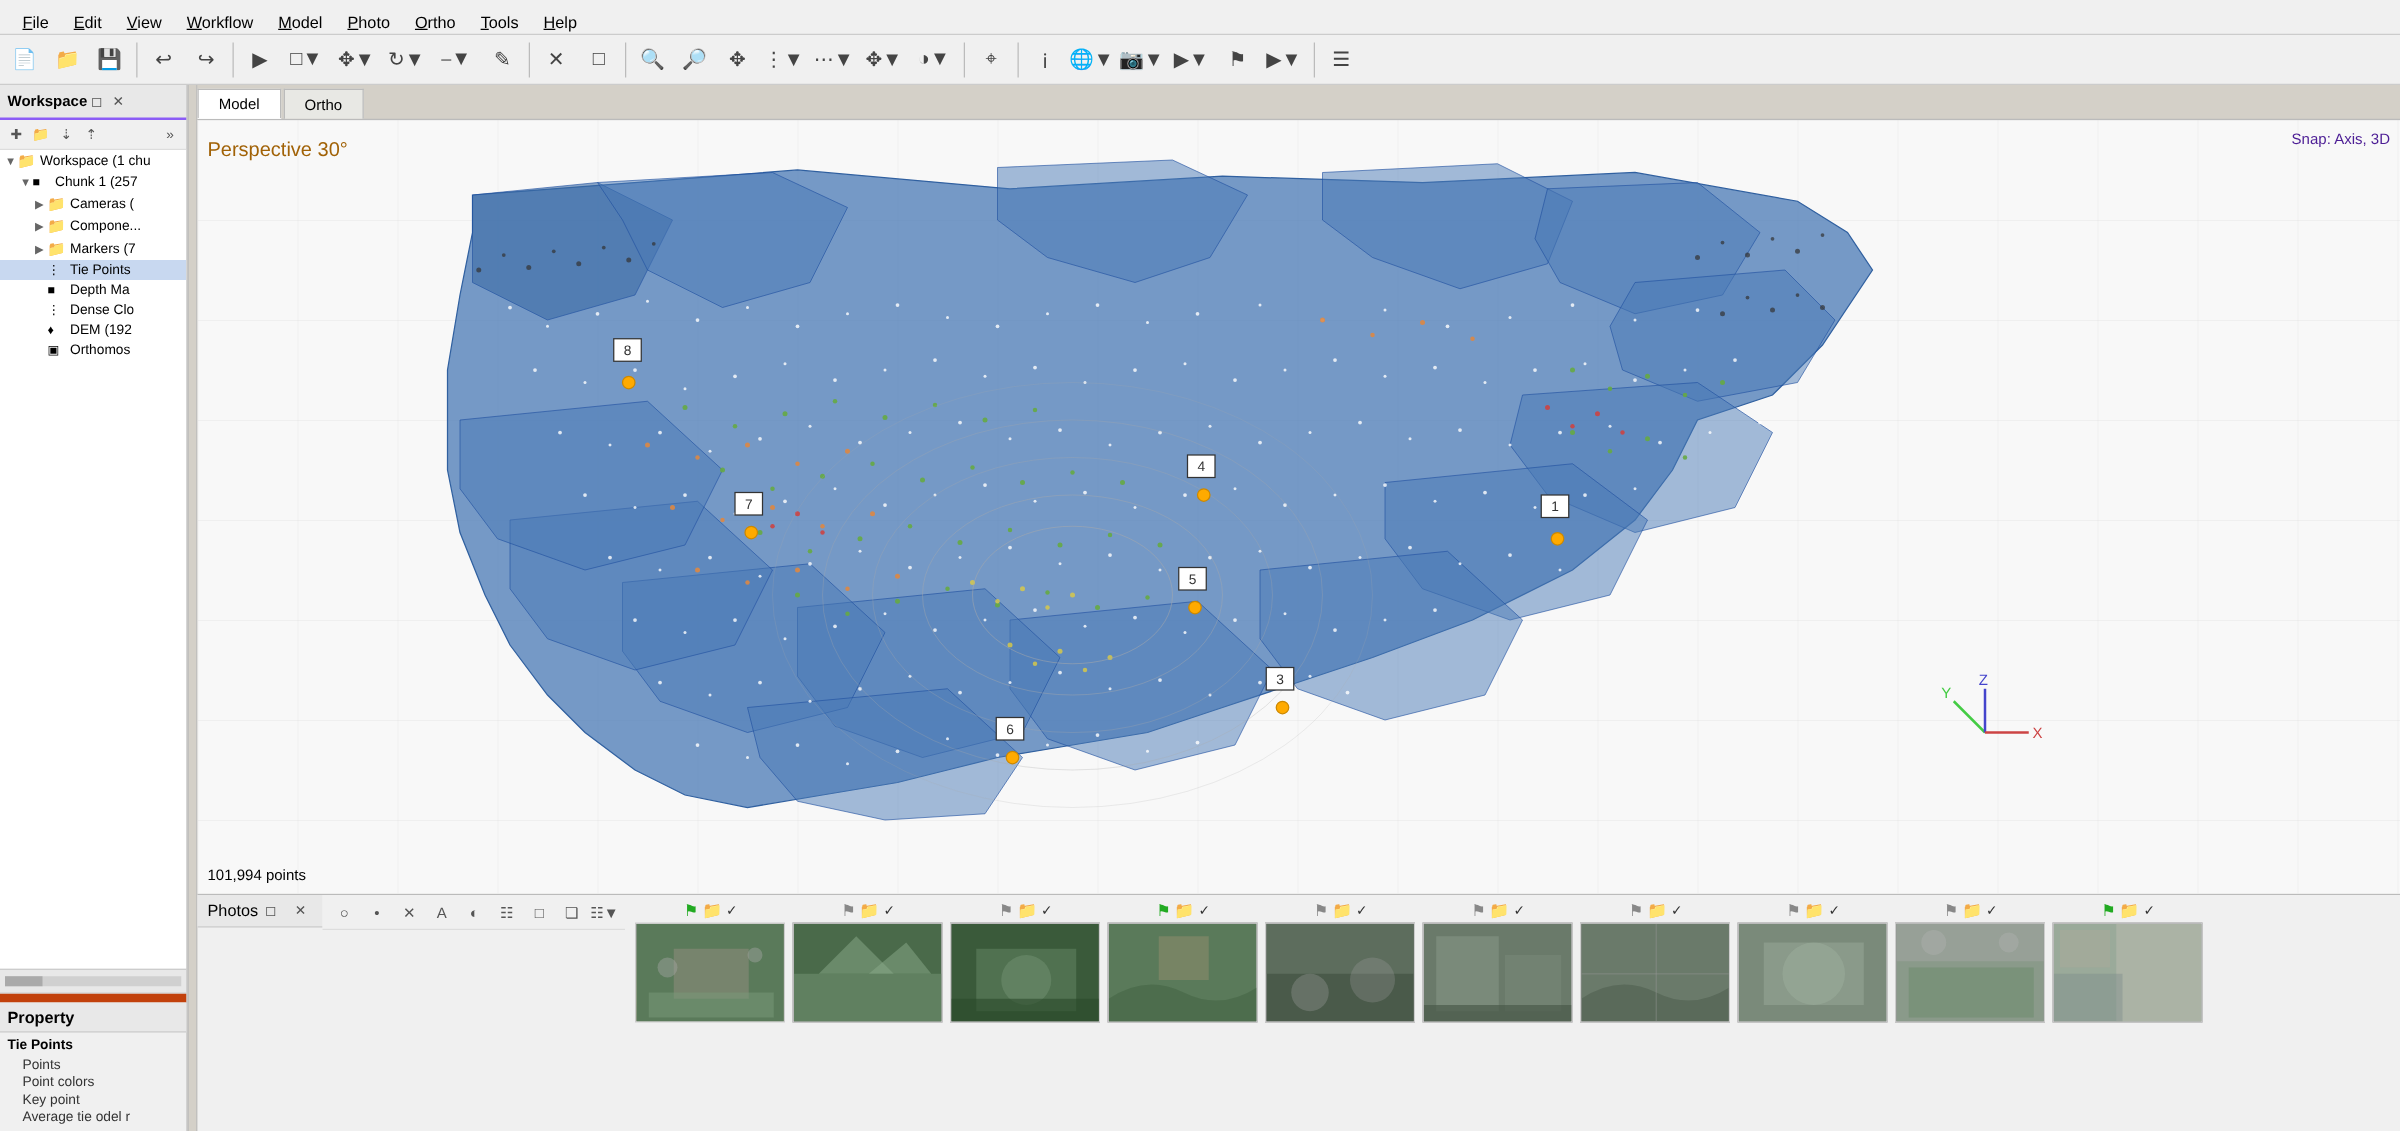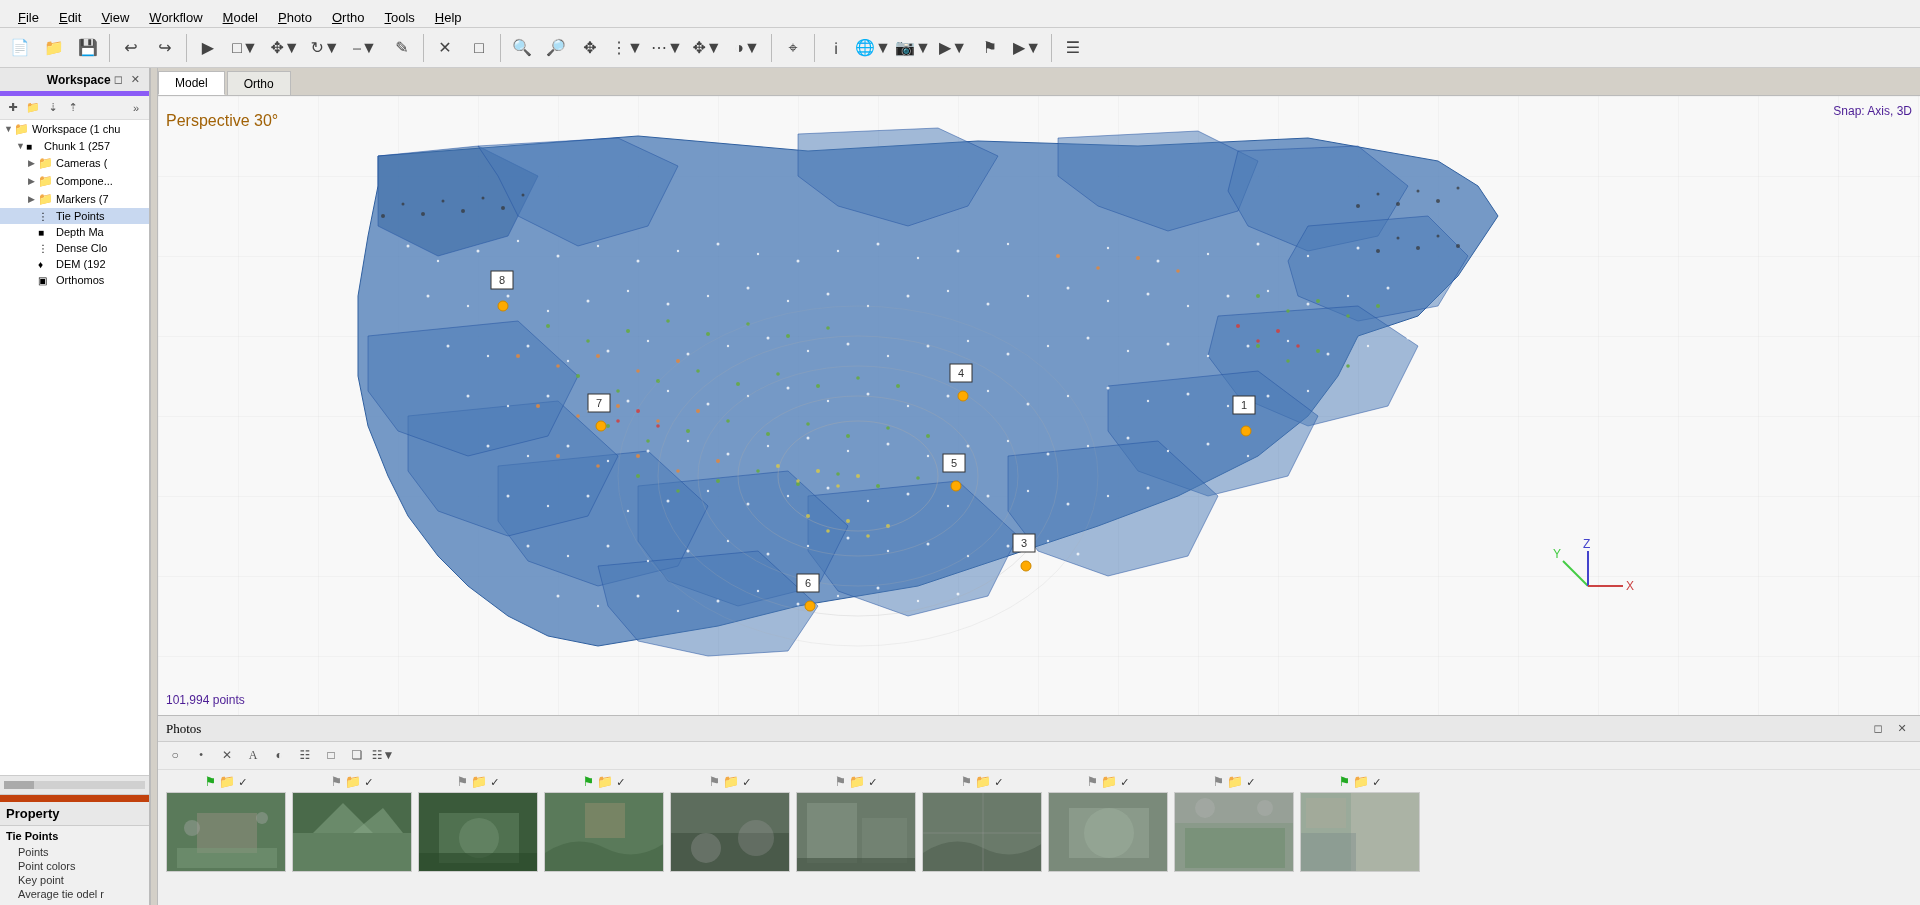--- a/index.html
+++ b/index.html
@@ -16,21 +16,21 @@
     .tb-sep { width: 1px; height: 28px; background: #bbb; margin: 0 3px; }
     .tb-btn-wide { width: 38px; }
 
     
     #main { display: flex; height: calc(905px - 68px); }
 
     
     #left-panel { width: 150px; min-width: 150px; background: #f0f0f0; border-right: 1px solid #bbb; display: flex; flex-direction: column; }
 
     
-    #workspace-header { display: flex; align-items: center; justify-content: flex-end; padding: 4px 6px; background: #e8e8e8; border-bottom: 5px solid #8b5cf6; height: 28px; }
+    #workspace-header { display: flex; align-items: center; justify-content: flex-start; padding: 4px 6px; background: #e8e8e8; border-bottom: 2px solid #8b5cf6; height: 28px; }
     #workspace-title { font-size: 12px; font-weight: bold; }
     .ws-icons { display: flex; gap: 2px; }
     .ws-icon { font-size: 11px; color: #555; cursor: pointer; padding: 1px 3px; }
 
     
     #workspace-toolbar { display: flex; align-items: center; padding: 2px 4px; background: #f0f0f0; border-bottom: 1px solid #ddd; height: 24px; gap: 2px; }
     .ws-tb-btn { width: 18px; height: 18px; display: flex; align-items: center; justify-content: center; font-size: 11px; cursor: pointer; color: #555; }
 
     
     #tree { flex: 1; overflow-y: auto; background: #fff; font-size: 11px; }
@@ -60,24 +60,24 @@
     #tab-bar { display: flex; align-items: flex-end; background: #d4d0c8; height: 28px; border-bottom: 1px solid #bbb; }
     .tab { padding: 4px 16px; background: #e8e8e4; border: 1px solid #bbb; border-bottom: none; cursor: pointer; font-size: 12px; margin-right: 2px; height: 24px; display: flex; align-items: center; }
     .tab.active { background: #fff; border-bottom: 1px solid #fff; z-index: 1; }
 
     
     #viewport { flex: 1; background: #f8f8f8; position: relative; overflow: hidden; }
 
     
     #vp-perspective { position: absolute; top: 16px; left: 8px; font-size: 16px; color: #a16207; }
     #vp-snap { position: absolute; top: 8px; right: 8px; font-size: 12px; color: #4c1d95; }
-    #vp-points { position: absolute; bottom: 8px; left: 8px; font-size: 12px; color: #4c1d95; }
-
-    
-    #photos-panel { height: 190px; border-top: 1px solid #bbb; background: #f0f0f0; display: flex; flex-direction: column; font-family: Liberation Serif, serif; }
+    #vp-points { position: absolute; bottom: 8px; left: 8px; font-size: 12px; color: #000000; }
+
+    
+    #photos-panel { height: 190px; border-top: 1px solid #bbb; background: #f0f0f0; display: flex; flex-direction: row; }
     #photos-header { display: flex; align-items: center; justify-content: space-between; padding: 4px 8px; background: #e8e8e8; border-bottom: 1px solid #ccc; height: 26px; }
     #photos-title { font-size: 13px; font-weight: normal; }
     #photos-controls { display: flex; gap: 4px; align-items: center; }
     .photos-ctrl-btn { width: 20px; height: 20px; display: flex; align-items: center; justify-content: center; font-size: 11px; color: #555; cursor: pointer; border: 1px solid transparent; }
     #photos-toolbar { display: flex; align-items: center; padding: 3px 6px; background: #f0f0f0; border-bottom: 1px solid #ddd; gap: 4px; height: 28px; }
     .pt-btn { width: 22px; height: 22px; display: flex; align-items: center; justify-content: center; font-size: 12px; color: #555; cursor: pointer; }
     #photos-strip { display: flex; flex: 1; overflow-x: auto; padding: 4px 8px; gap: 6px; align-items: flex-start; }
     .photo-item { display: flex; flex-direction: column; align-items: center; min-width: 120px; }
     .photo-icons { display: flex; align-items: center; gap: 3px; margin-bottom: 2px; height: 16px; font-size: 11px; }
     .photo-flag { color: #22aa22; font-size: 13px; }

